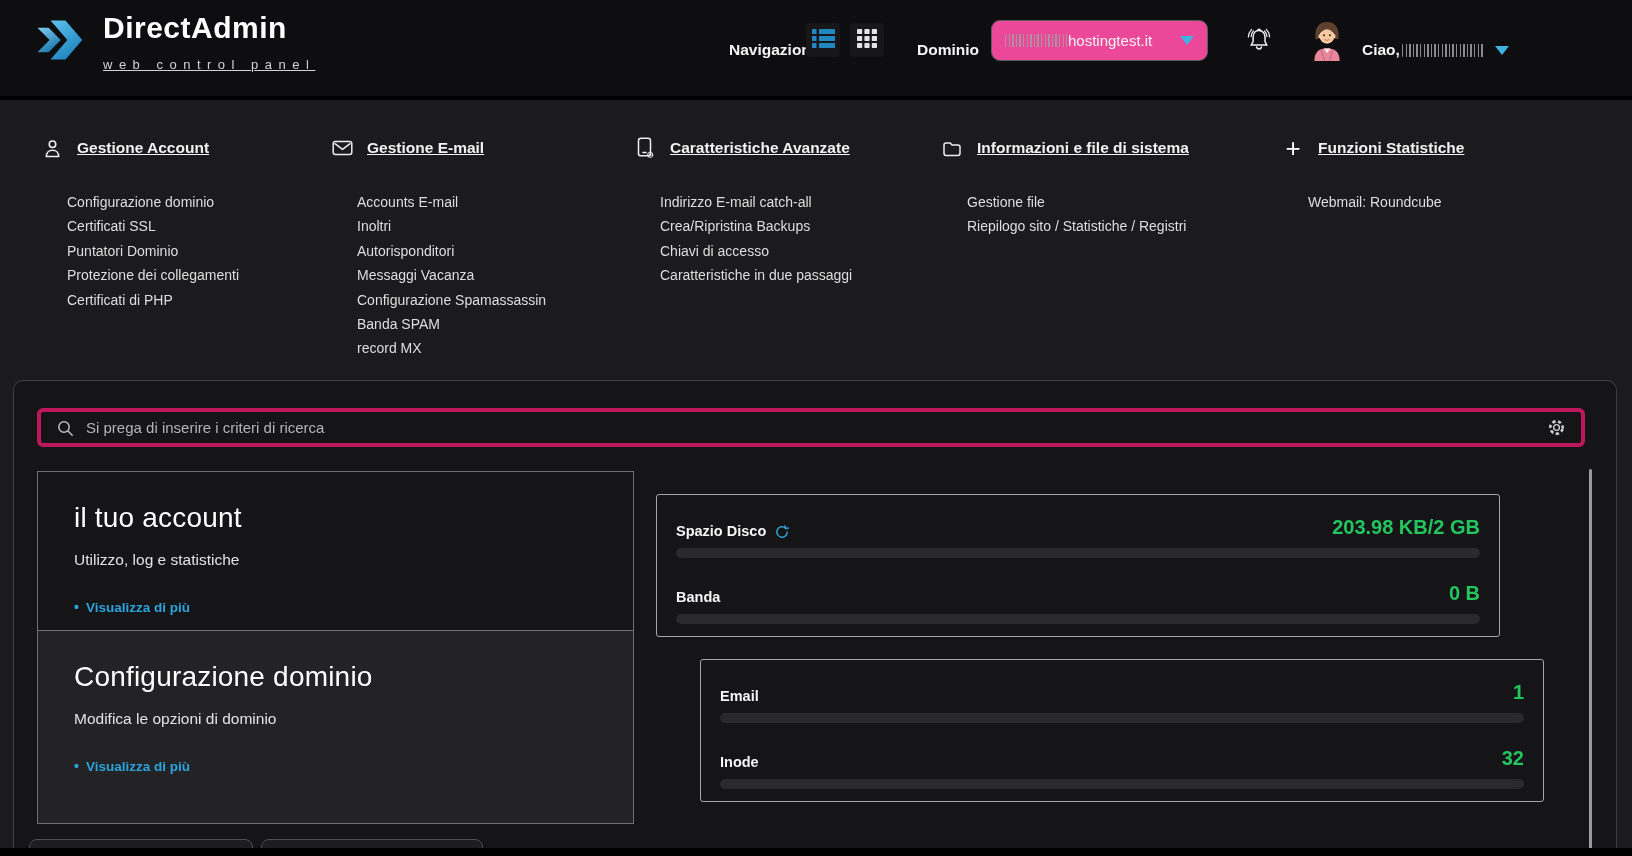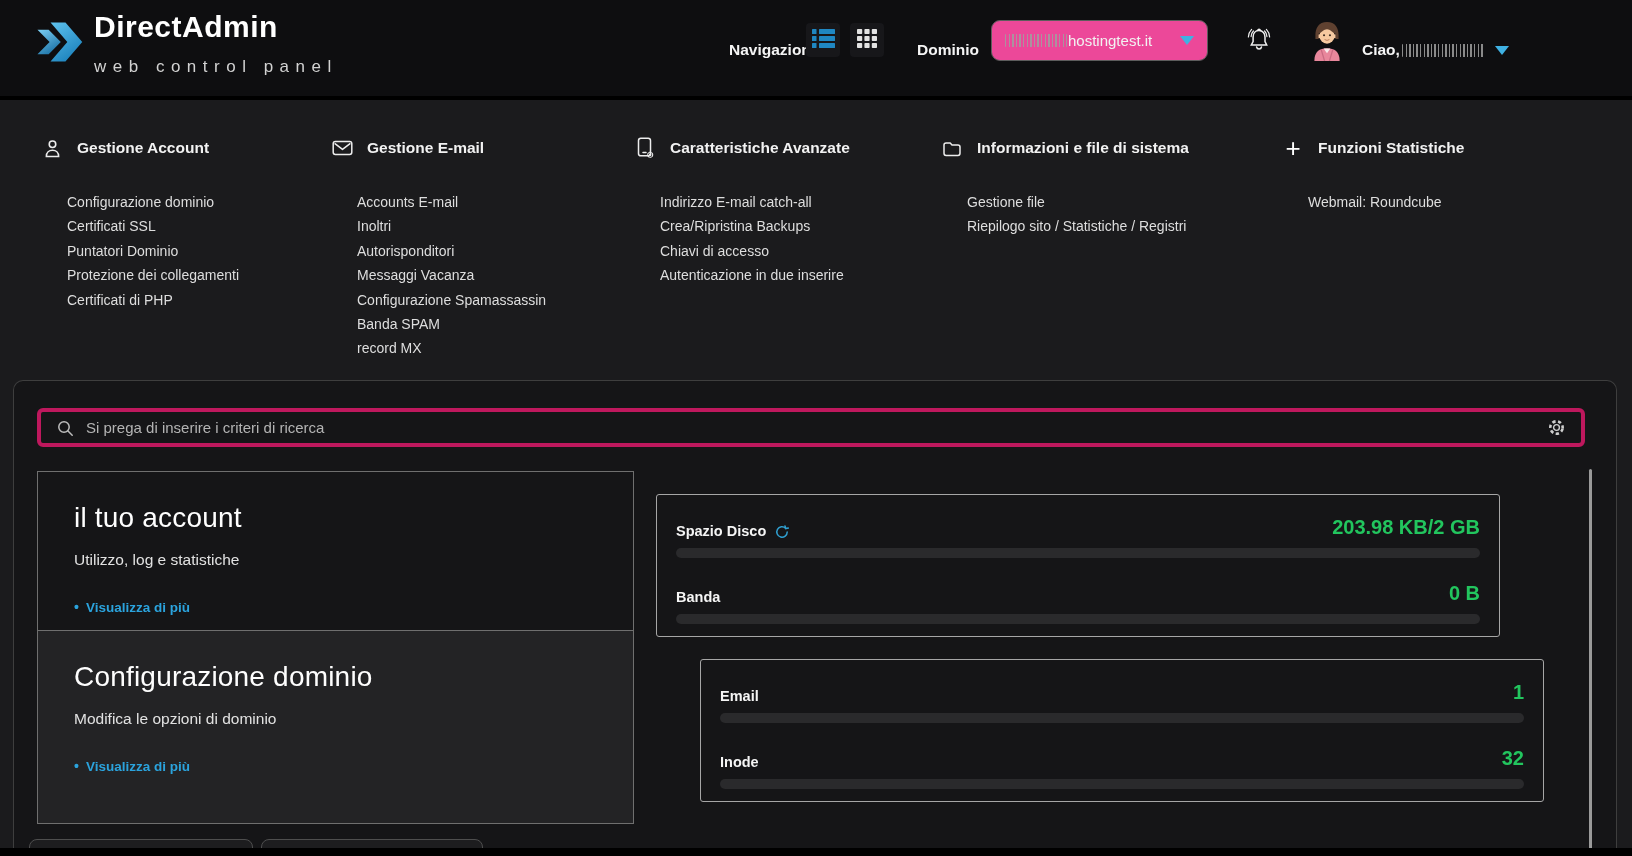--- a/index.html
+++ b/index.html
@@ -7,24 +7,24 @@
   body {
     position: relative; overflow: hidden;
     background: #1b1b1d;
     font-family: "Liberation Sans", "DejaVu Sans", sans-serif;
     color: #e6e6e6;
   }
   .abs { position: absolute; }
 
   
   #topbar { left:0; top:0; width:1632px; height:100px; background:#0e0e10; border-bottom:4px solid #000; }
-  #logo { left:30px; top:11px; display:flex; gap:8px; align-items:center; }
+  #logo { left:30px; top:11px; display:flex; gap:17px; align-items:center; }
   #logo-text { display:flex; flex-direction:column; justify-content:center; }
   #brand-name { font-size:30px; font-weight:700; color:#fff; letter-spacing:.5px; line-height:1.05; }
-  #brand-tagline { font-size:17px; color:#d2d2d2; letter-spacing:6.5px; margin-top:14px; }
+  #brand-tagline { font-size:13px; color:#d2d2d2; letter-spacing:6.5px; margin-top:14px;text-decoration:underline; }
   .topbar-label { top:41px; font-size:15.5px; font-weight:700; color:#f5f5f5; }
   .icon-btn { top:23px; width:34px; height:34px; background:#17171a; border-radius:4px;
               display:flex; align-items:center; justify-content:center; cursor:pointer; }
   #domain-select { left:991px; top:20px; width:217px; height:41px; background:#ec4899;
                    border:1px solid #5c5c5c; border-radius:9px; display:flex; align-items:center;
                    padding:0 13px; cursor:pointer; }
   .redact { height:13px; border-radius:1px; opacity:.85; filter:blur(.4px);
             background:repeating-linear-gradient(90deg,#a0a0a0 0 1.5px,transparent 1.5px 3.6px); }
   #domain-redact { width:62px; }
   #domain-value { font-size:15px; color:#f2f2f2; margin-left:1px; white-space:nowrap; }
@@ -40,21 +40,21 @@
   #greeting-caret { margin-left:11px; }
 
   
   .menu-col { position:absolute; top:136px; }
   .menu-col:nth-of-type(1) { left:40px; }
   .menu-col:nth-of-type(2) { left:330px; }
   .menu-col:nth-of-type(3) { left:633px; }
   .menu-col:nth-of-type(4) { left:940px; }
   .menu-col:nth-of-type(5) { left:1281px; }
   .menu-head { display:flex; align-items:center; gap:13px; height:24px; }
-  .menu-head .mh-label { font-size:15.5px; font-weight:600; color:#f2f2f2; white-space:nowrap; }
+  .menu-head .mh-label { font-size:15.5px; font-weight:600; color:#f2f2f2; white-space:nowrap;text-decoration:underline; }
   .menu-head .mh-icon { width:24px; display:flex; justify-content:center; }
   .menu-list { list-style:none; margin-top:30px; padding-left:27px; }
   .menu-list li { font-size:14px; color:#dedede; line-height:24.4px; white-space:nowrap; cursor:pointer; }
   .plus-glyph { font-size:26px; font-weight:300; color:#fff; line-height:20px; }
 
   
   #content-panel { left:13px; top:380px; width:1604px; height:480px; background:#151517;
                    border:1px solid #3e3e3e; border-bottom:none; border-radius:10px 10px 0 0; }
   #search-bar { left:23px; top:27px; width:1548px; height:39px; border:4px solid #be185d;
                 border-radius:6px; display:flex; align-items:center; padding:0 15px; gap:12px; }
@@ -248,21 +248,21 @@
               <circle cx="15.2" cy="17.8" r=".7" fill="#ededed"></circle>
             </g>
           </svg>
         </span>
         <span class="mh-label">Caratteristiche Avanzate</span>
       </div>
       <ul class="menu-list">
         <li>Indirizzo E-mail catch-all</li>
         <li>Crea/Ripristina Backups</li>
         <li>Chiavi di accesso</li>
-        <li>Autenticazione in due inserire</li>
+        <li>Caratteristiche in due passaggi</li>
       </ul>
     </div>
     <div class="menu-col">
       <div class="menu-head">
         <span class="mh-icon">
           <svg width="20" height="17" viewBox="0 0 20 17" fill="none" stroke="#ededed" stroke-width="1.5" stroke-linejoin="round">
             <path d="M2 5 c0-1.2.9-2.1 2.1-2.1 h4.1 l1.8 2 h5.9 c1.2 0 2.1.9 2.1 2.1 v6.3 c0 1.2-.9 2.1-2.1 2.1 H4.1 C2.9 15.4 2 14.5 2 13.3 Z"></path>
           </svg>
         </span>
         <span class="mh-label">Informazioni e file di sistema</span>

